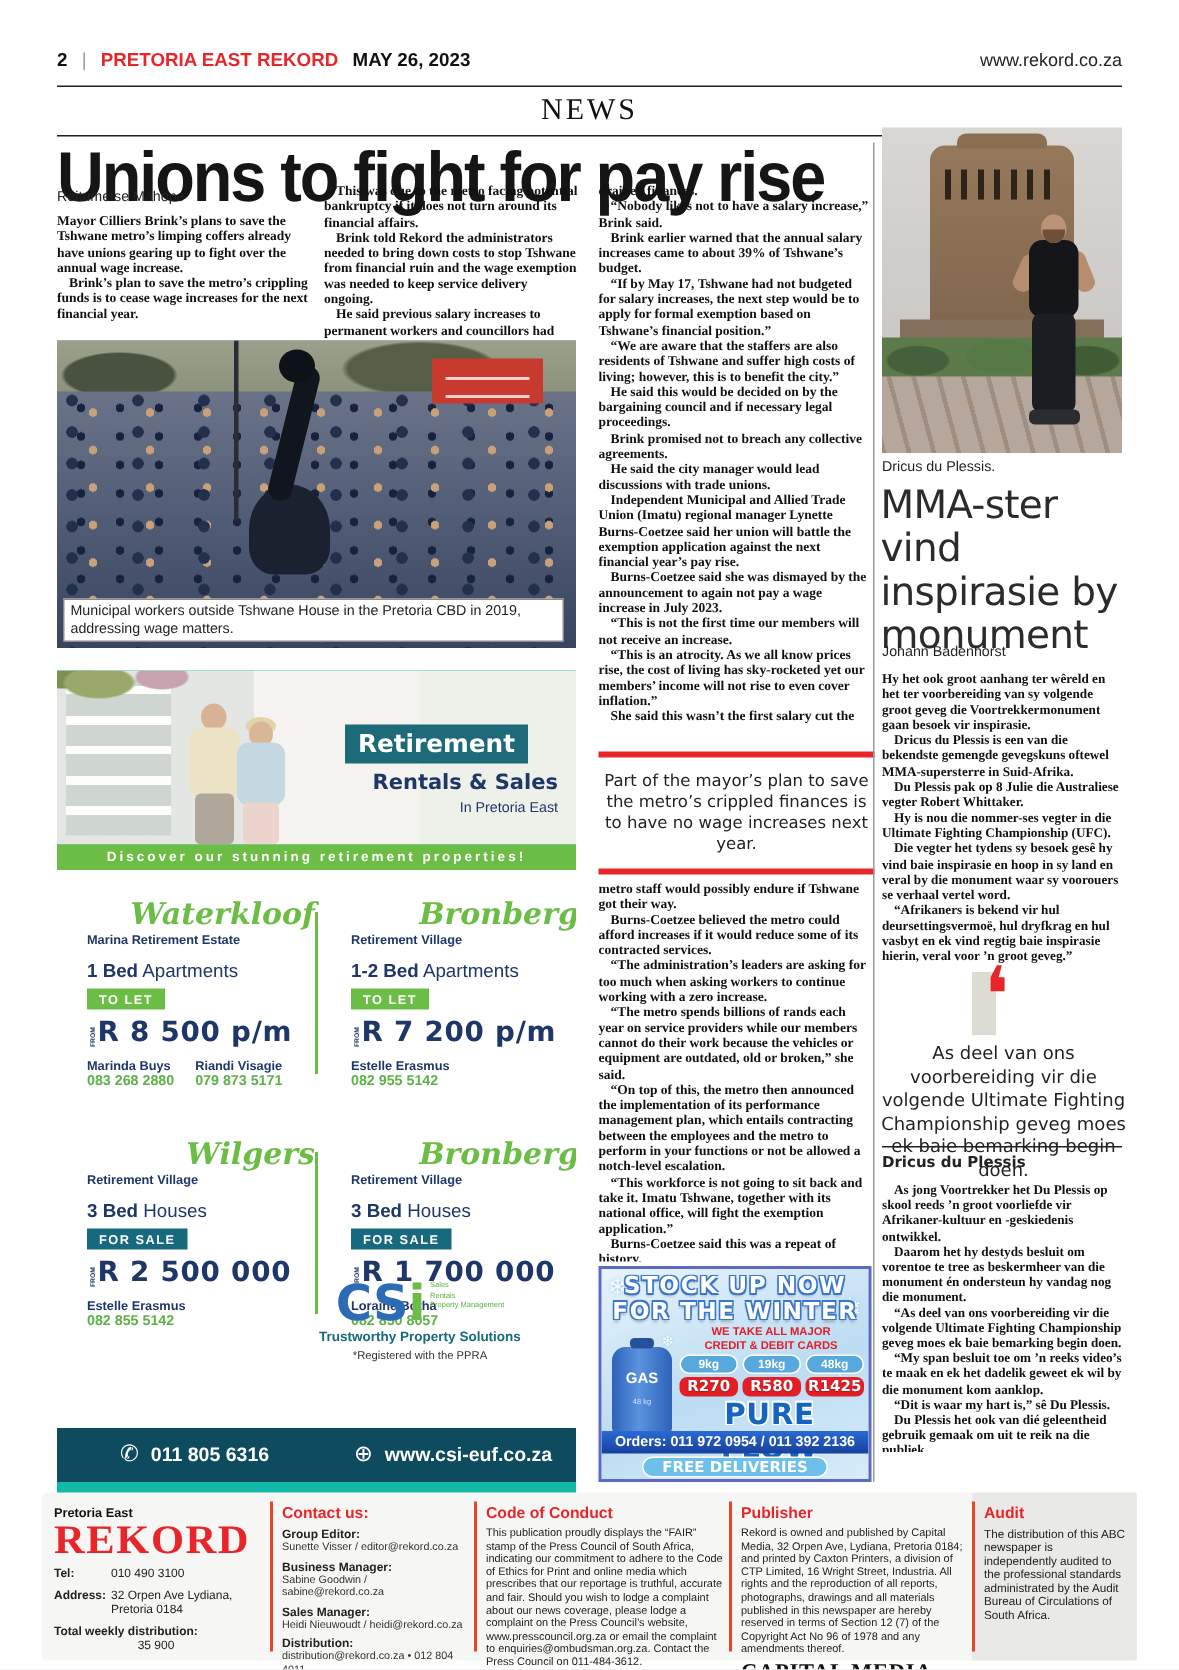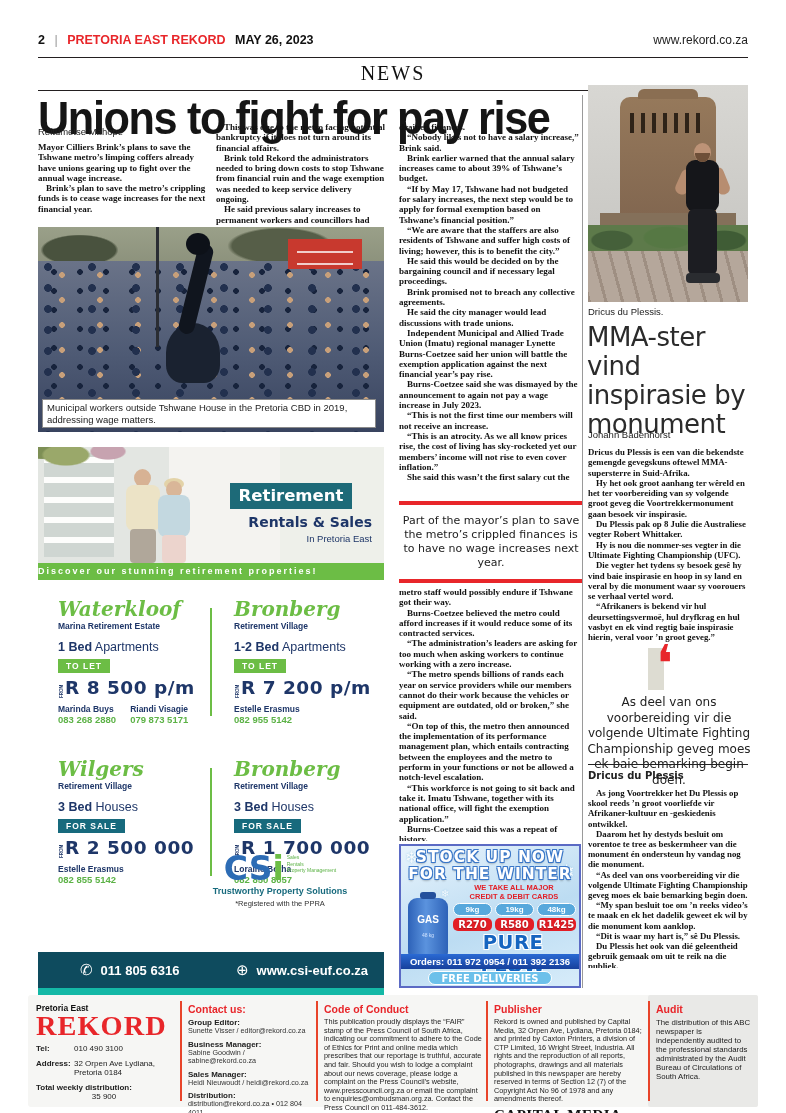--- a/index.html
+++ b/index.html
@@ -76,24 +76,24 @@
   .ra-woman{position:absolute;left:120px;top:34px;width:32px;height:82px;}
   .ra-woman .head{position:absolute;left:8px;top:0;width:16px;height:17px;background:#d9b698;border-radius:50%;}
   .ra-woman .hair{position:absolute;left:6px;top:-3px;width:20px;height:12px;background:#e3d3a8;border-radius:50%;}
   .ra-woman .body{position:absolute;left:0;top:14px;width:32px;height:42px;background:#c3d8e0;border-radius:8px;}
   .ra-woman .legs{position:absolute;left:4px;top:54px;width:24px;height:28px;background:#ecd4cd;border-radius:4px;}
   .ra-titlebox{position:absolute;left:192px;top:36px;width:122px;height:26px;background:#1d6a78;color:#fff;
     font-family:"DejaVu Sans",sans-serif;font-weight:bold;font-size:16.5px;text-align:center;line-height:26px;}
   .ra-rentals{position:absolute;right:12px;top:67px;font-family:"DejaVu Sans",sans-serif;font-weight:bold;font-size:14px;color:#1e3668;}
   .ra-loc{position:absolute;right:12px;top:86px;font-family:"Liberation Sans",sans-serif;font-size:9.5px;color:#1e3668;}
   .ra-bar{position:absolute;left:0;top:116px;width:346px;height:17px;background:#6cbd45;color:#fff;
-    font-family:"Liberation Sans",sans-serif;font-weight:bold;font-size:9px;letter-spacing:2px;line-height:17px;}
+    font-family:"Liberation Sans",sans-serif;font-weight:bold;font-size:9px;letter-spacing:2px;text-align:center;line-height:17px;}
   .ra-listings{position:absolute;left:0;top:133px;width:346px;height:372px;background:#fff;}
   .listing{position:absolute;width:152px;}
-  .li-estate{font-family:"DejaVu Serif",serif;font-style:italic;font-weight:bold;font-size:20px;color:#6cbd45;line-height:22px;}
+  .li-estate{font-family:"DejaVu Serif",serif;font-style:italic;font-weight:bold;font-size:20px;color:#6cbd45;line-height:22px;text-align:right;}
   .li-type{font-family:"Liberation Sans",sans-serif;font-weight:bold;font-size:8.5px;color:#1e3668;margin-top:1px;}
   .li-unit{font-family:"Liberation Sans",sans-serif;font-size:12.5px;color:#1e3668;margin-top:9px;}
   .li-unit b{font-weight:bold;}
   .li-badge{display:inline-block;margin-top:5px;padding:2px 8px;color:#fff;font-family:"Liberation Sans",sans-serif;
     font-weight:bold;font-size:8.5px;letter-spacing:1px;}
   .badge-tolet{background:#6cbd45;}
   .badge-sale{background:#176a7d;}
   .li-pricerow{margin-top:4px;white-space:nowrap;}
   .li-from{display:inline-block;transform:rotate(-90deg) translateX(-2px);font-family:"Liberation Sans",sans-serif;
     font-size:4.5px;font-weight:bold;color:#1e3668;width:7px;}
@@ -427,22 +427,22 @@
         <div class="head"></div>
         <div class="beard"></div>
         <div class="legs"></div>
         <div class="shoe"></div>
     </div>
   </div>
   <div class="abs mcaption">Dricus du Plessis.</div>
   <div class="abs mheadline">MMA-ster vind inspirasie by monument</div>
   <div class="abs mbyline">Johann Badenhorst</div>
   <div class="abs serif-col first-flush mcolA">
+      <p>Hy het ook groot aanhang ter wêreld en het ter voorbereiding van sy volgende groot geveg die Voortrekkermonument gaan besoek vir inspirasie.</p>
       <p>Dricus du Plessis is een van die bekendste gemengde gevegskuns oftewel MMA-supersterre in Suid-Afrika.</p>
-      <p>Hy het ook groot aanhang ter wêreld en het ter voorbereiding van sy volgende groot geveg die Voortrekkermonument gaan besoek vir inspirasie.</p>
       <p>Du Plessis pak op 8 Julie die Australiese vegter Robert Whittaker.</p>
       <p>Hy is nou die nommer-ses vegter in die Ultimate Fighting Championship (UFC).</p>
       <p>Die vegter het tydens sy besoek gesê hy vind baie inspirasie en hoop in sy land en veral by die monument waar sy voorouers se verhaal vertel word.</p>
       <p>“Afrikaners is bekend vir hul deursettingsvermoë, hul dryfkrag en hul vasbyt en ek vind regtig baie inspirasie hierin, veral voor ’n groot geveg.”</p>
     </div>
 
   <div class="abs quote-icon">
     <div class="qi-bar"></div>
     <div class="qi-mark">❛</div>
   </div>

